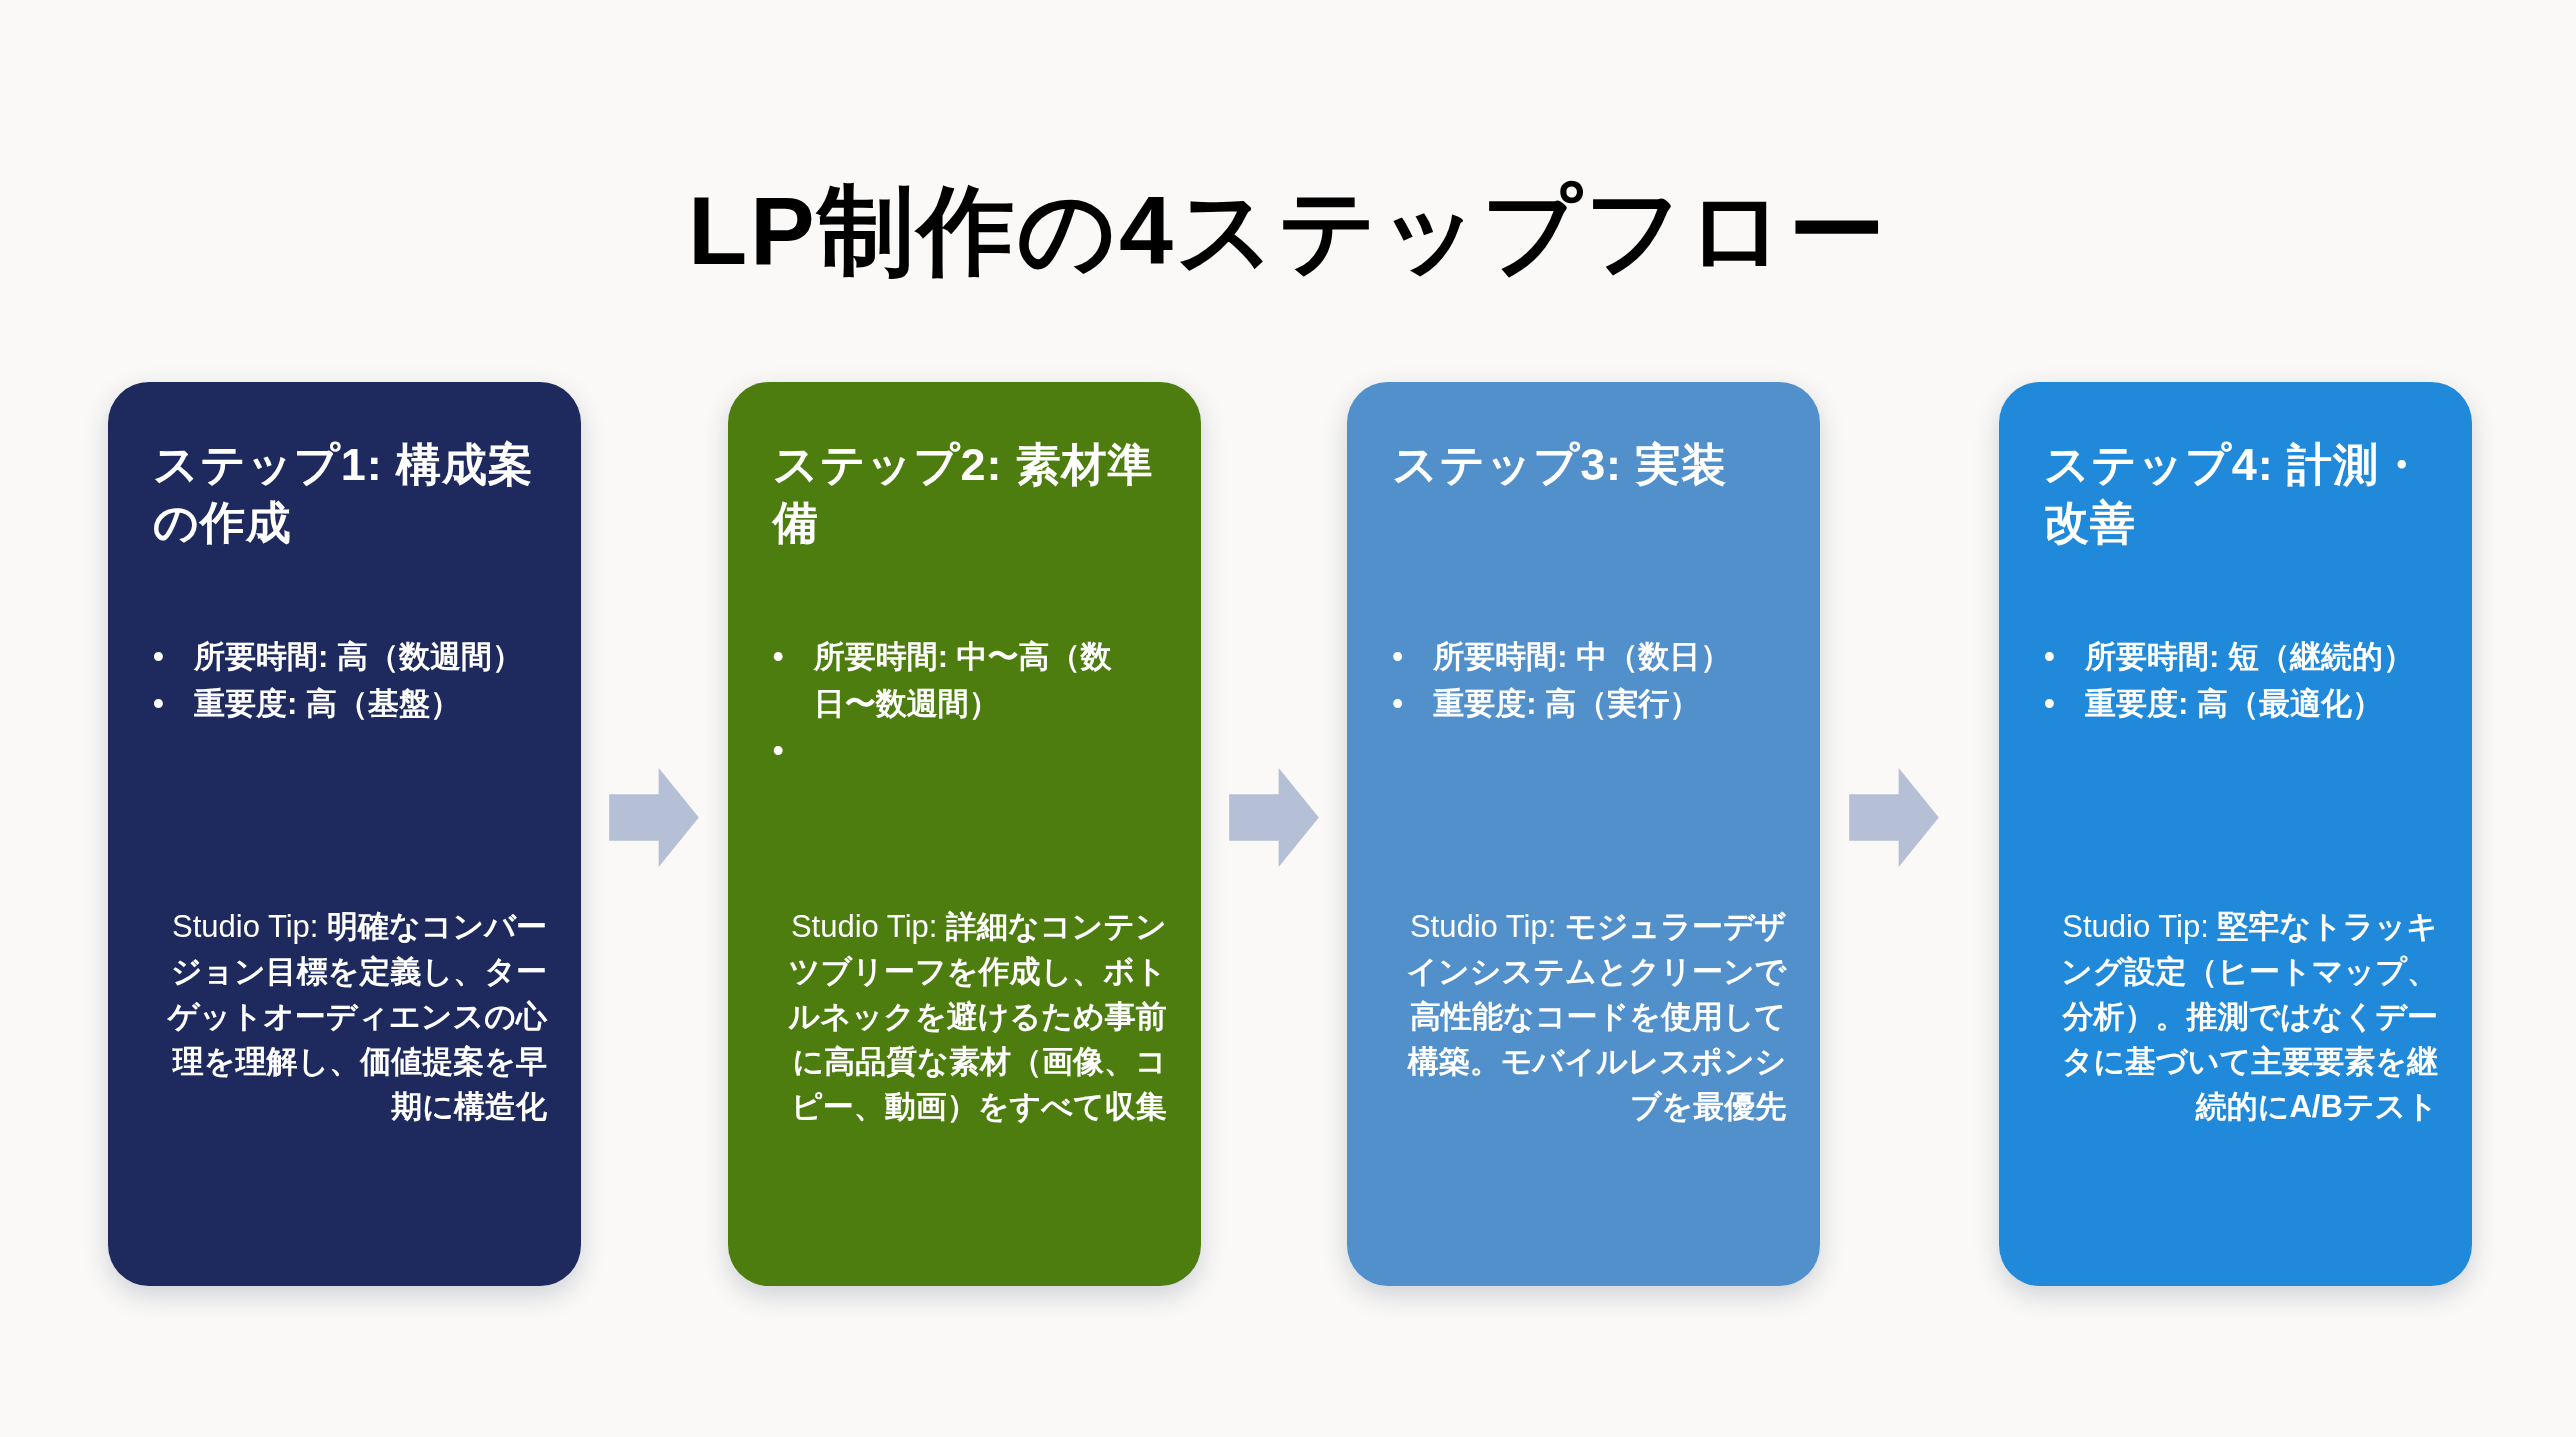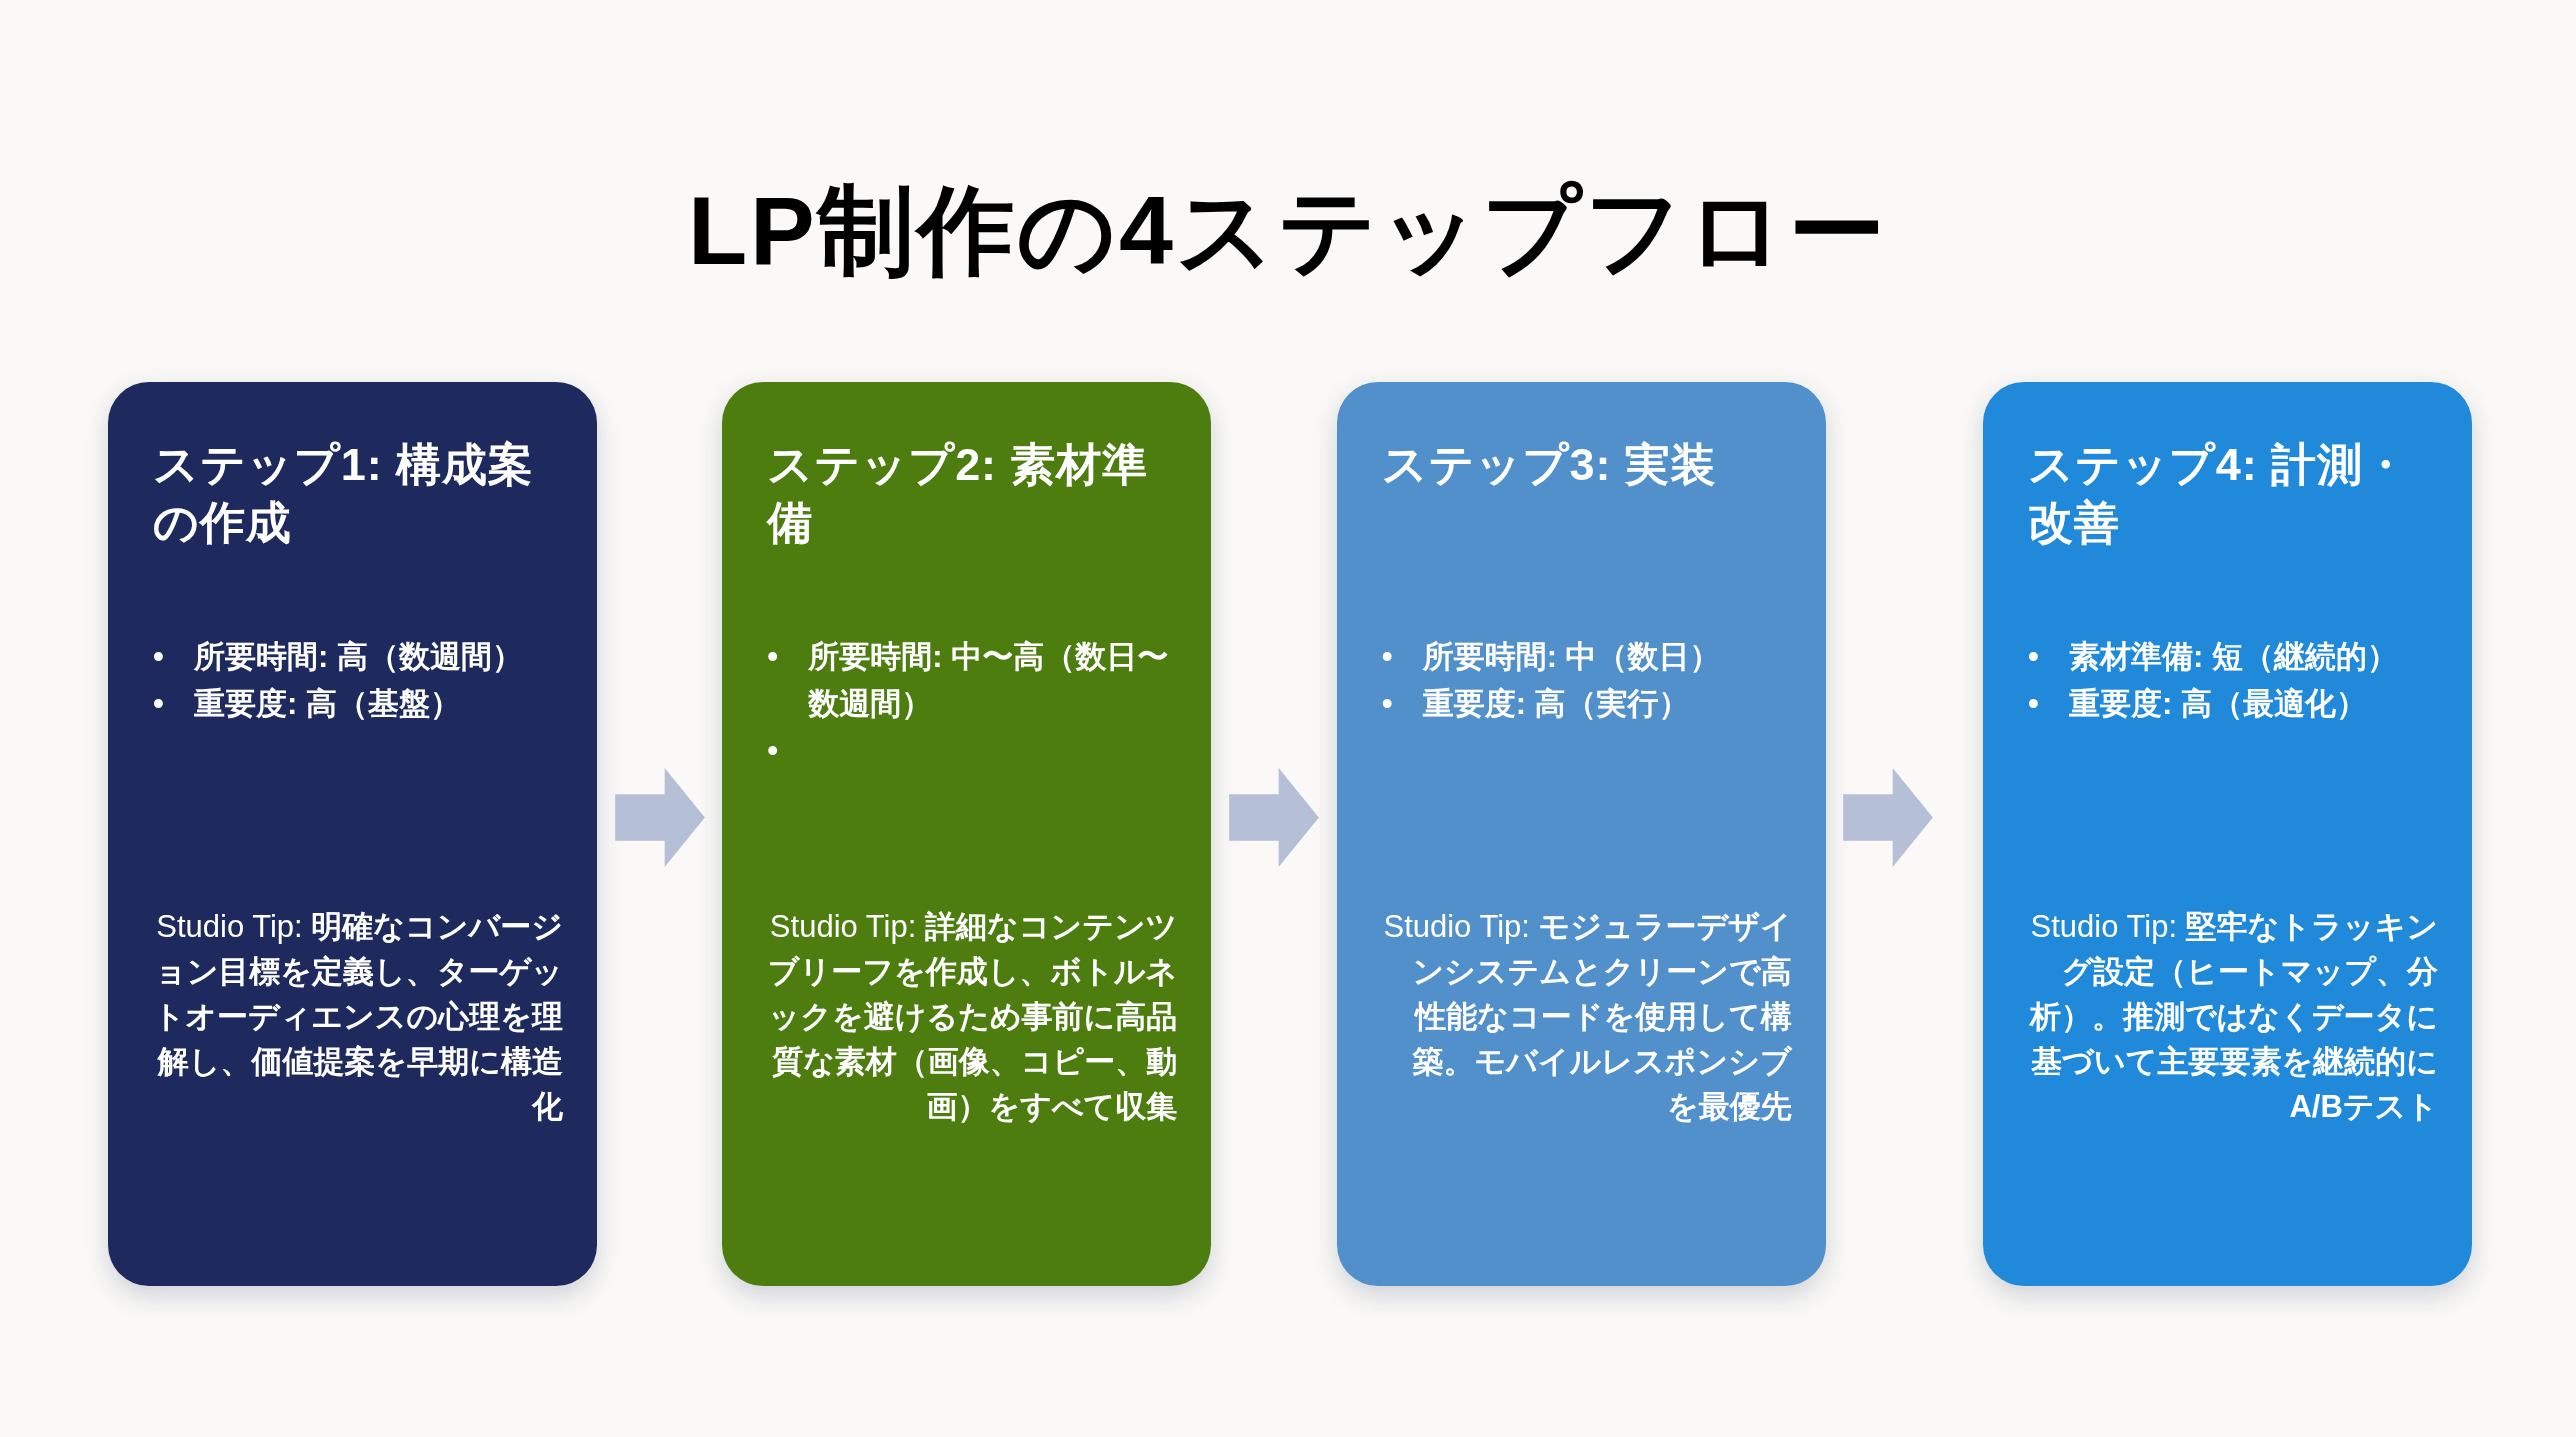--- a/index.html
+++ b/index.html
@@ -19,21 +19,20 @@
     position:absolute; top:382px; left:108px;
     width:2364px; height:904px;
     display:flex;
   }
   .card {
     width:473px; flex:none;
     border-radius:41px;
     position:relative;
     color:#ffffff;
     box-shadow:0 9.4px 26px rgba(20,40,80,0.18);
-    padding-left:16px;
   }
   .card-title {
     position:absolute; top:54px; left:45px; right:39px;
     font-size:45px; font-weight:700; line-height:58px;
     letter-spacing:0.9px;
   }
   .bullets {
     position:absolute; top:251px; left:45px; right:34px;
     font-size:31px; font-weight:700; line-height:47px;
   }
@@ -123,21 +122,21 @@
     <svg class="arrow-icon" width="90" height="99" viewBox="0 0 96 106">
       <polygon points="0,28 53,28 53,0 96,53 53,106 53,78 0,78" fill="#b5bfd6"></polygon>
     </svg>
   </div>
 
   <div class="card" style="background-color: rgb(32, 137, 217); margin-left: 32px;">
     <div class="card-title">ステップ4: 計測・改善</div>
     <div class="bullets">
       <div class="bullet">
         <span class="dot">•</span>
-        <span class="bullet-text">素材準備: 短（継続的）</span>
+        <span class="bullet-text">所要時間: 短（継続的）</span>
       </div>
       <div class="bullet">
         <span class="dot">•</span>
         <span class="bullet-text">重要度: 高（最適化）</span>
       </div>
     </div>
     <div class="tip"><span class="tip-label">Studio Tip:</span> <span class="tip-text">堅牢なトラッキング設定（ヒートマップ、分析）。推測ではなくデータに基づいて主要要素を継続的にA/Bテスト</span></div>
   </div>
 
 </div>

